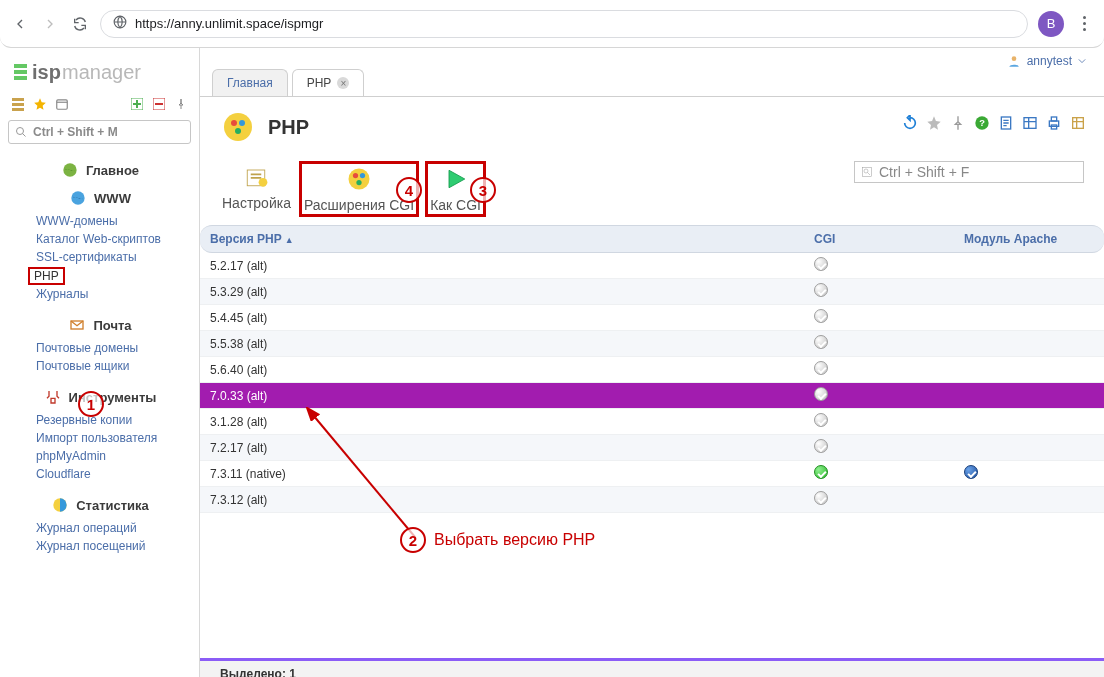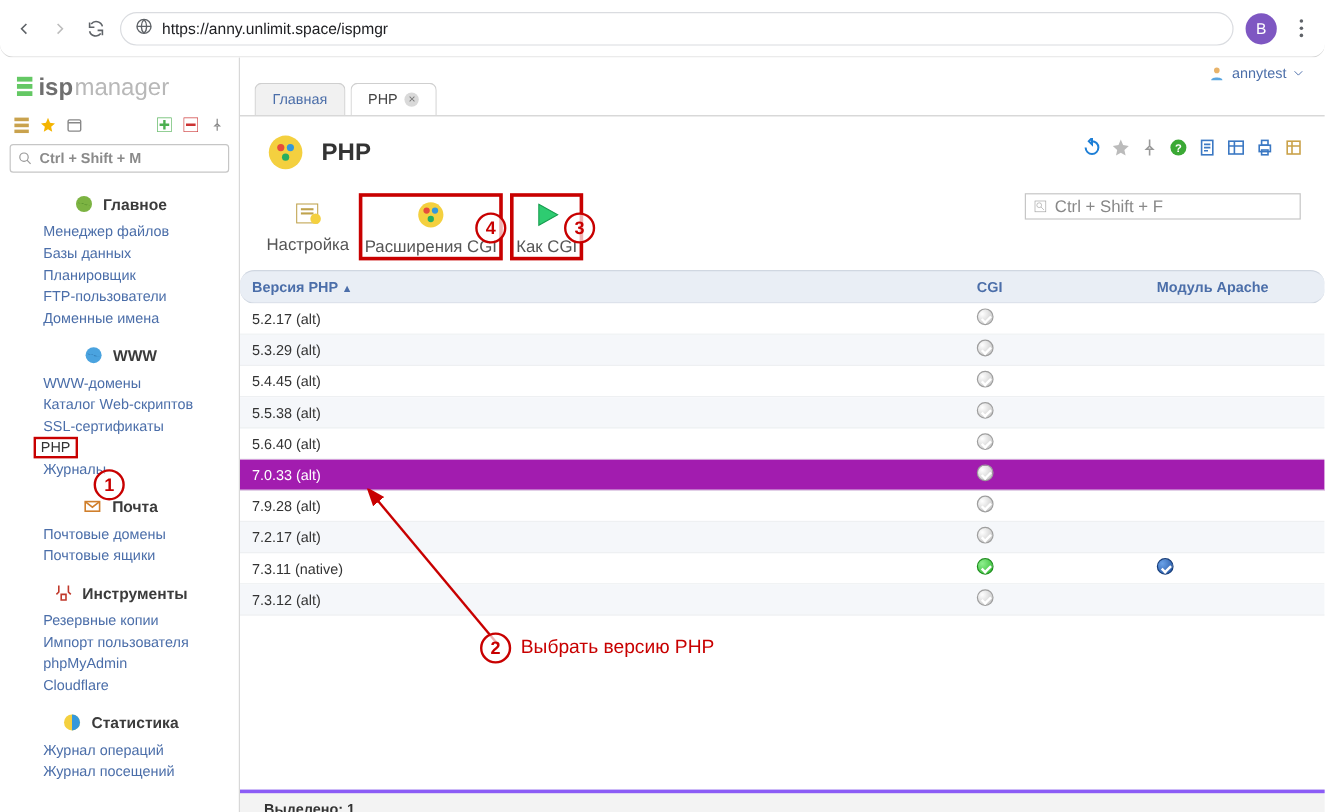--- a/index.html
+++ b/index.html
@@ -165,27 +165,20 @@
       <span>Ctrl + Shift + M</span>
     </div>
     <div class="side-scroll" id="side-scroll">
         <div class="grp-head">
           <span class="gicon"><svg width="16" height="16" viewBox="0 0 24 24">
               <circle cx="12" cy="12" r="10" fill="#7cb342"></circle>
               <path d="M4 10c3 3 6-1 8 2s5 0 8 2" fill="#4f8a2a"></path>
             </svg></span>
           <span>Главное</span>
         </div>
-        <div class="grp-items">
-          <a>Менеджер файлов</a>
-          <a>Базы данных</a>
-          <a>Планировщик</a>
-          <a>FTP-пользователи</a>
-          <a>Доменные имена</a>
-        </div>
         <div class="grp-head">
           <span class="gicon"><svg width="16" height="16" viewBox="0 0 24 24">
               <circle cx="12" cy="12" r="10" fill="#4aa3df"></circle>
               <path d="M4 10c3 3 6-1 8 2s5 0 8 2" fill="#2a6fa8"></path>
             </svg></span>
           <span>WWW</span>
         </div>
         <div class="grp-items"><a>WWW-домены</a><a>Каталог Web-скриптов</a><a>SSL-сертификаты</a><a class="active">PHP</a><a>Журналы</a></div>
         <div class="grp-head">
           <span class="gicon"><svg width="16" height="16" viewBox="0 0 24 24" fill="none" stroke="#d07f2c" stroke-width="2">
@@ -353,21 +346,21 @@
               <div class="td col-v">5.6.40 (alt)</div>
               <div class="td col-c"><span class="chk grey"></span></div>
               <div class="td col-m"></div>
             </div>
             <div class="tr selected">
               <div class="td col-v">7.0.33 (alt)</div>
               <div class="td col-c"><span class="chk grey"></span></div>
               <div class="td col-m"></div>
             </div>
             <div class="tr">
-              <div class="td col-v">7.9.28 (alt)</div>
+              <div class="td col-v">3.1.28 (alt)</div>
               <div class="td col-c"><span class="chk grey"></span></div>
               <div class="td col-m"></div>
             </div>
             <div class="tr">
               <div class="td col-v">7.2.17 (alt)</div>
               <div class="td col-c"><span class="chk grey"></span></div>
               <div class="td col-m"></div>
             </div>
             <div class="tr">
               <div class="td col-v">7.3.11 (native)</div>

